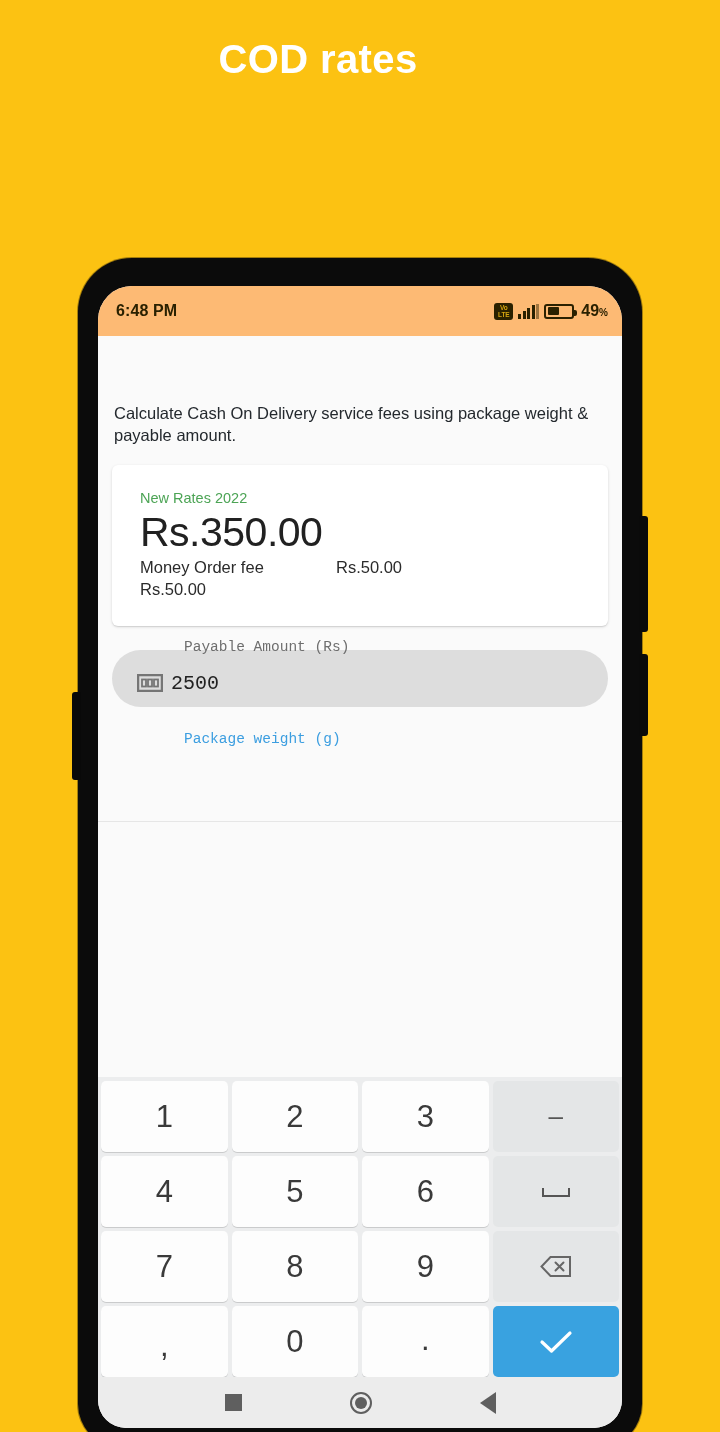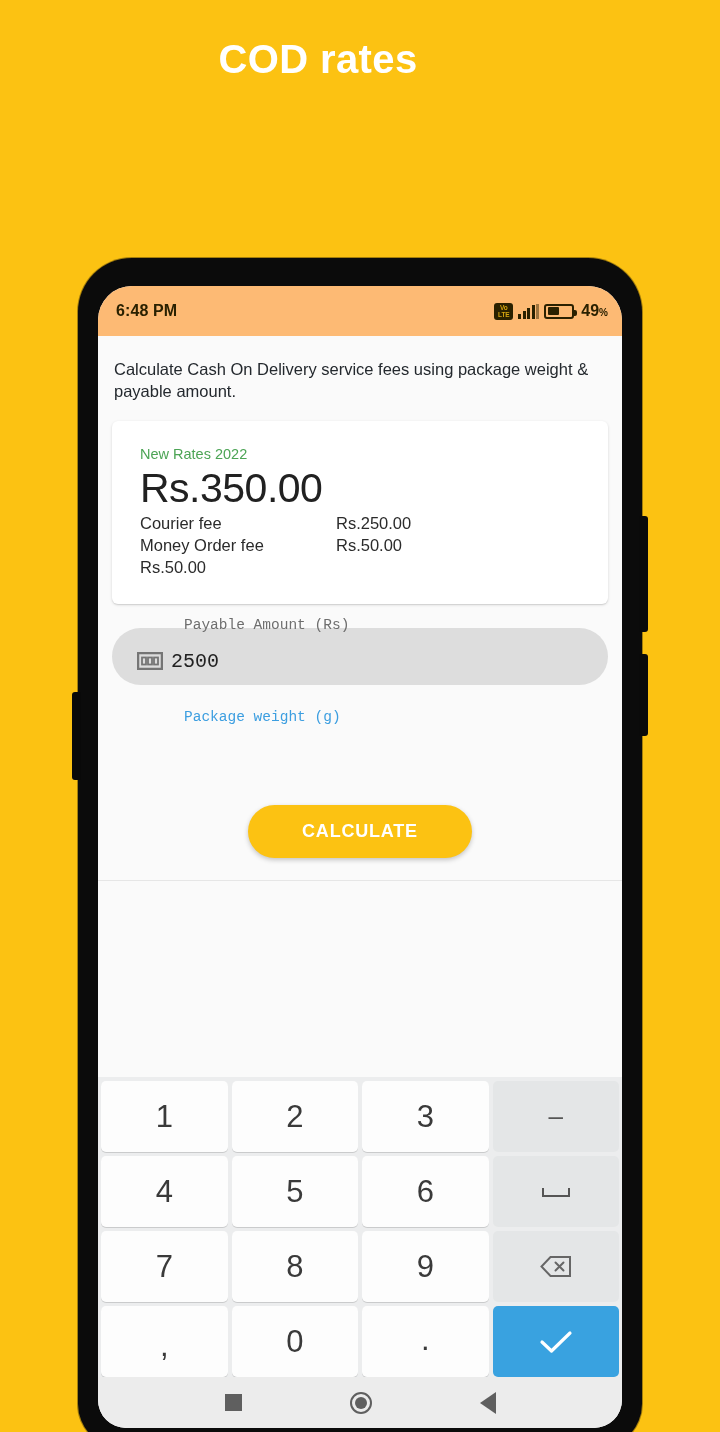--- a/index.html
+++ b/index.html
@@ -163,20 +163,21 @@
     font-weight: 700;
     color: #ffffff;
     letter-spacing: 0.3px;
   }
 
   
   .content {
     background: #FAFAFA;
     height: 670px;
     position: relative;
+    margin-top: 44px;
   }
   .intro-text {
     padding: 22px 16px 0 16px;
     font-size: 16.5px;
     line-height: 22px;
     color: #24292e;
   }
 
   .rate-card {
     margin: 19px 14px 0 14px;
@@ -380,24 +381,20 @@
 
     <div class="content">
 
       <div class="intro-text">Calculate Cash On Delivery service fees using package weight &amp; payable amount.</div>
 
       <div class="rate-card">
         <div class="card-badge">New Rates 2022</div>
         <div class="card-total">Rs.350.00</div>
 
         <div class="fee-row">
-          <div class="fee-label">Courier fee</div>
-          <div class="fee-value">Rs.250.00</div>
-        </div>
-        <div class="fee-row">
           <div class="fee-label">Money Order fee</div>
           <div class="fee-value">Rs.50.00</div>
         </div>
         <div class="fee-row">
           <div class="fee-value">Rs.50.00</div>
         </div>
       </div>
 
       <div class="field field-1">
         <div class="field-label grey">Payable Amount (Rs)</div>
@@ -411,23 +408,20 @@
             </svg>
           </div>
           <div class="field-value" title="Payable Amount (Rs)">2500</div>
         </div>
       </div>
 
       <div class="field field-2">
         <div class="field-label blue">Package weight (g)</div>
       </div>
 
-      <div class="calc-wrap">
-        <button class="calc-button">CALCULATE</button>
-      </div>
 
       <div class="divider"></div>
     </div>
 
     <div class="keyboard">
 
       <div class="kb-row">
         <div class="key">1</div>
         <div class="key">2</div>
         <div class="key">3</div>

